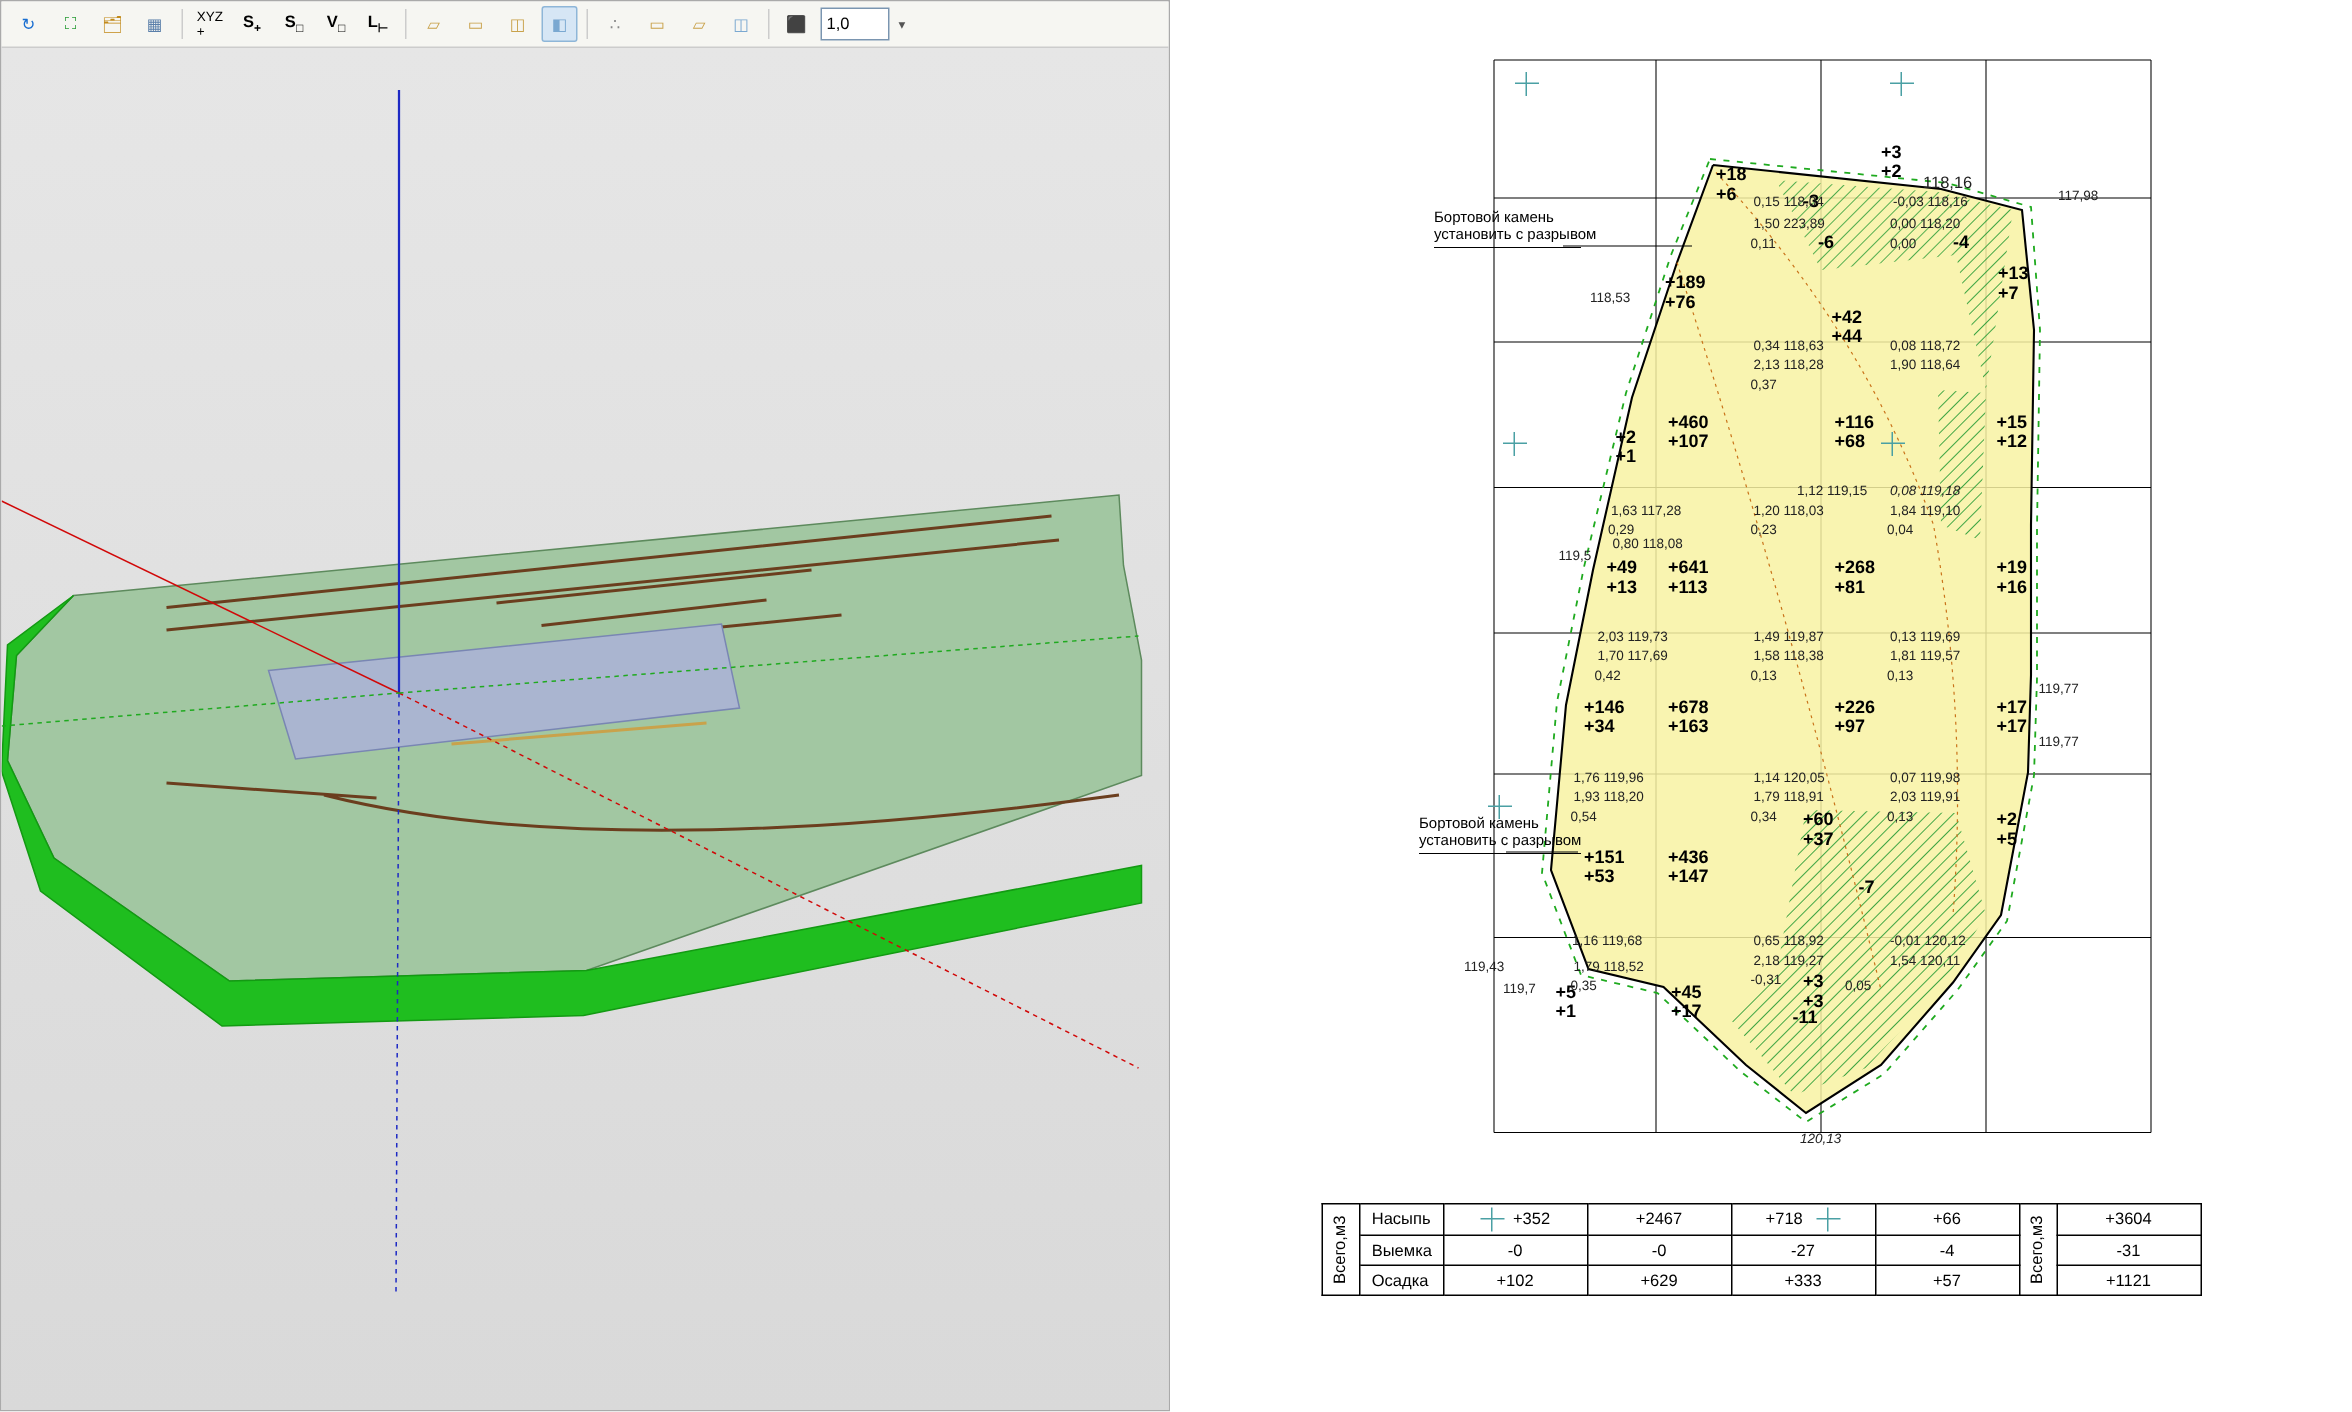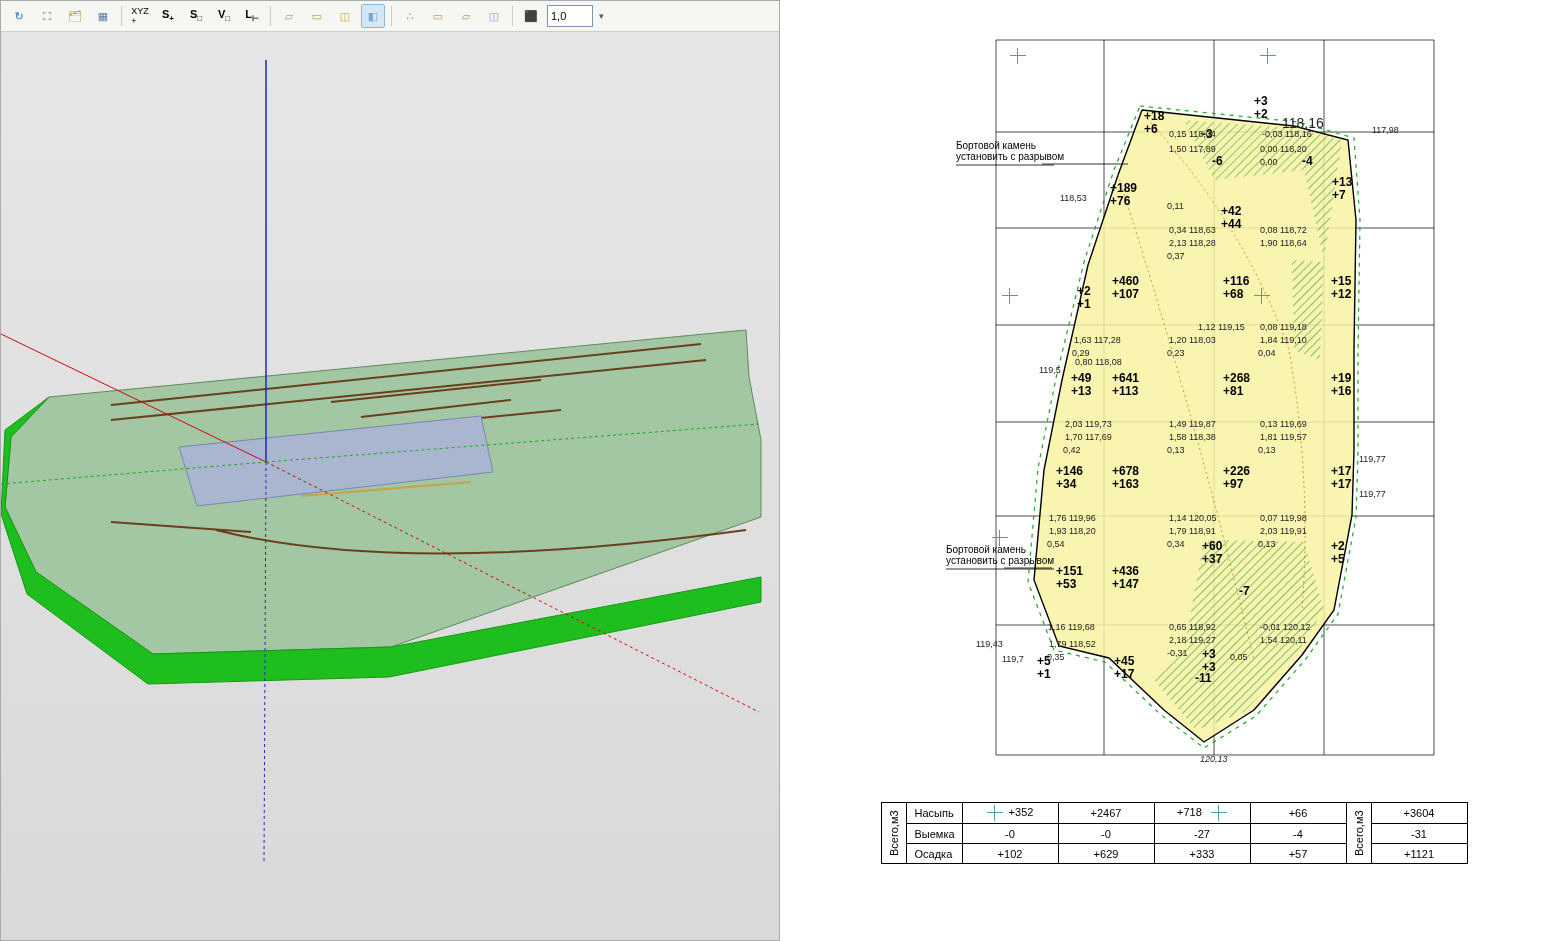--- a/index.html
+++ b/index.html
@@ -171,21 +171,21 @@
     </svg>
 
     <div class="cross" style="left:126px;top:38px"></div>
     <div class="cross" style="left:376px;top:38px"></div>
     <div class="cross" style="left:118px;top:278px"></div>
     <div class="cross" style="left:370px;top:278px"></div>
     <div class="cross" style="left:108px;top:520px"></div>
 
     <span class="lbl-sm" style="left:488px;top:116px">117,98</span>
     <span class="lbl-sm" style="left:176px;top:184px">118,53</span>
-    <span class="lbl-sm" style="left:398px;top:106px;font-size:14px">118,16</span>
+    <span class="lbl-sm" style="left:398px;top:106px;font-size:11px">118,16</span>
     <span class="lbl-sm" style="left:475px;top:445px">119,77</span>
     <span class="lbl-sm" style="left:475px;top:480px">119,77</span>
     <span class="lbl-sm" style="left:155px;top:356px">119,5</span>
     <span class="lbl-sm" style="left:92px;top:630px">119,43</span>
     <span class="lbl-sm" style="left:118px;top:645px">119,7</span>
 
     <div class="callout" style="left:72px;top:130px">
       <div>Бортовой камень</div>
       <div>установить с разрывом</div>
     </div>
@@ -245,37 +245,37 @@
         <span class="lbl" style="left: 153px; top: 645px;">+5
 +1</span>
         <span class="lbl" style="left: 230px; top: 645px;">+45
 +17</span>
         <span class="lbl" style="left: 318px; top: 638px;">+3
 +3</span>
         <span class="lbl" style="left: 311px; top: 662px;">-11</span>
       </div>
     <div id="smalls-container">
         <span class="lbl-sm" style="left: 285px; top: 120px;">0,15 118,04</span>
-        <span class="lbl-sm" style="left: 285px; top: 135px;">1,50 117,89</span>
-        <span class="lbl-sm" style="left: 283px; top: 148px; margin-top: 44px;">0,11</span>
+        <span class="lbl-sm" style="left: 285px; top: 135px;">1,50 223,89</span>
+        <span class="lbl-sm" style="left: 283px; top: 148px;">0,11</span>
         <span class="lbl-sm" style="left: 378px; top: 120px;">-0,03 118,16</span>
         <span class="lbl-sm" style="left: 376px; top: 135px;">0,00 118,20</span>
         <span class="lbl-sm" style="left: 376px; top: 148px;">0,00</span>
         <span class="lbl-sm" style="left: 285px; top: 216px;">0,34 118,63</span>
         <span class="lbl-sm" style="left: 285px; top: 229px;">2,13 118,28</span>
         <span class="lbl-sm" style="left: 283px; top: 242px;">0,37</span>
         <span class="lbl-sm" style="left: 376px; top: 216px;">0,08 118,72</span>
         <span class="lbl-sm" style="left: 376px; top: 229px;">1,90 118,64</span>
         <span class="lbl-sm" style="left: 191px; top: 313px; margin-top: 35px;">0,80 118,08</span>
         <span class="lbl-sm" style="left: 190px; top: 326px;">1,63 117,28</span>
         <span class="lbl-sm" style="left: 188px; top: 339px;">0,29</span>
         <span class="lbl-sm" style="left: 285px; top: 313px; margin-left: 29px;">1,12 119,15</span>
         <span class="lbl-sm" style="left: 285px; top: 326px;">1,20 118,03</span>
         <span class="lbl-sm" style="left: 283px; top: 339px;">0,23</span>
-        <span class="lbl-sm" style="left: 376px; top: 313px;">0,08 119,18</span>
+        <span class="lbl-sm" style="left: 376px; top: 313px; font-style: italic;">0,08 119,18</span>
         <span class="lbl-sm" style="left: 376px; top: 326px;">1,84 119,10</span>
         <span class="lbl-sm" style="left: 374px; top: 339px;">0,04</span>
         <span class="lbl-sm" style="left: 181px; top: 410px;">2,03 119,73</span>
         <span class="lbl-sm" style="left: 181px; top: 423px;">1,70 117,69</span>
         <span class="lbl-sm" style="left: 179px; top: 436px;">0,42</span>
         <span class="lbl-sm" style="left: 285px; top: 410px;">1,49 119,87</span>
         <span class="lbl-sm" style="left: 285px; top: 423px;">1,58 118,38</span>
         <span class="lbl-sm" style="left: 283px; top: 436px;">0,13</span>
         <span class="lbl-sm" style="left: 376px; top: 410px;">0,13 119,69</span>
         <span class="lbl-sm" style="left: 376px; top: 423px;">1,81 119,57</span>

